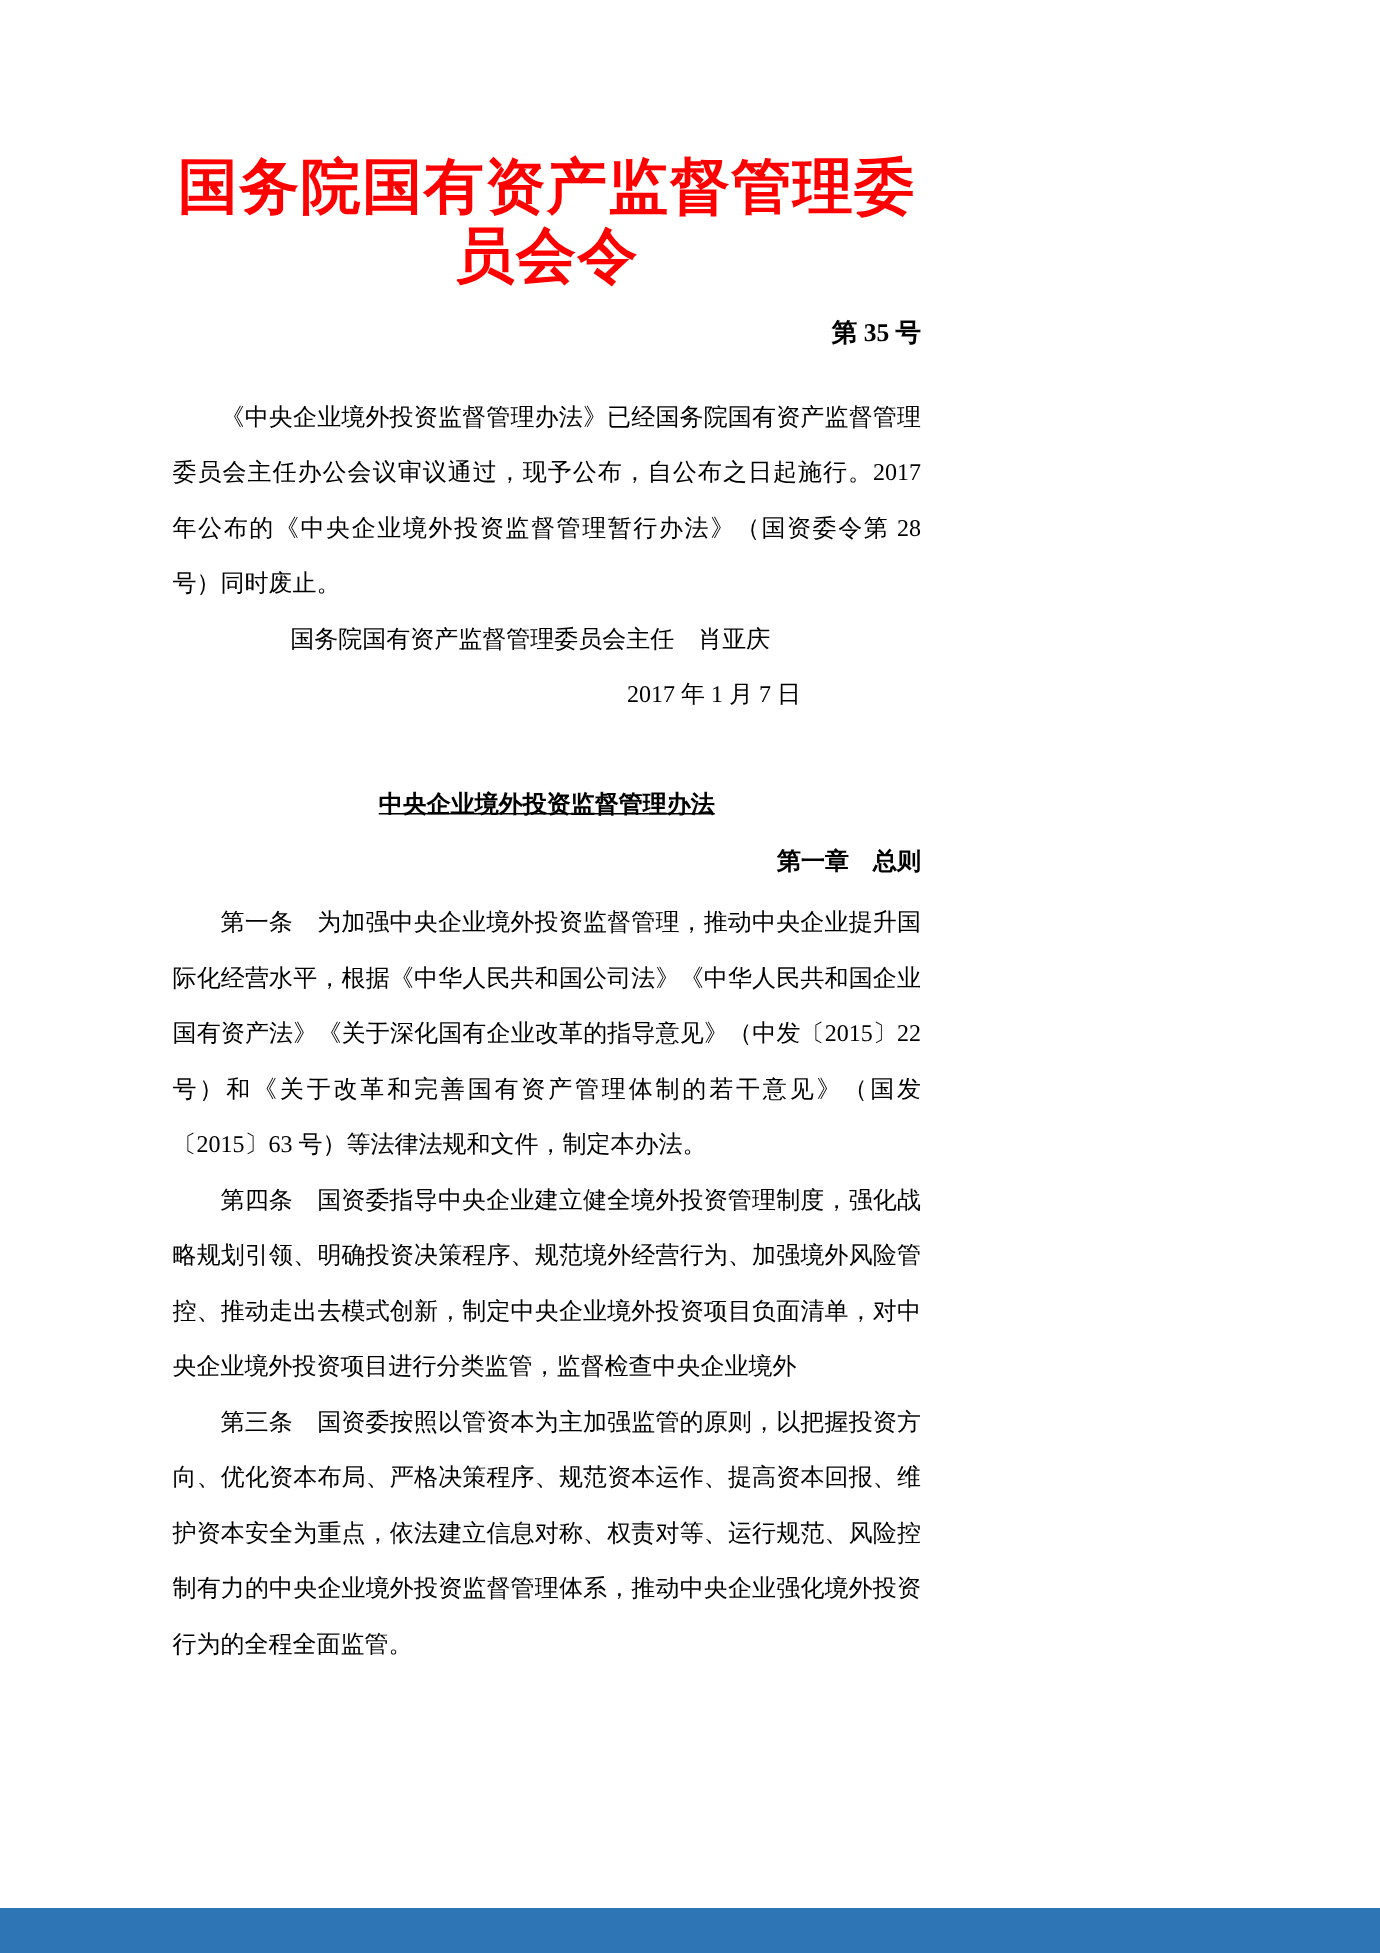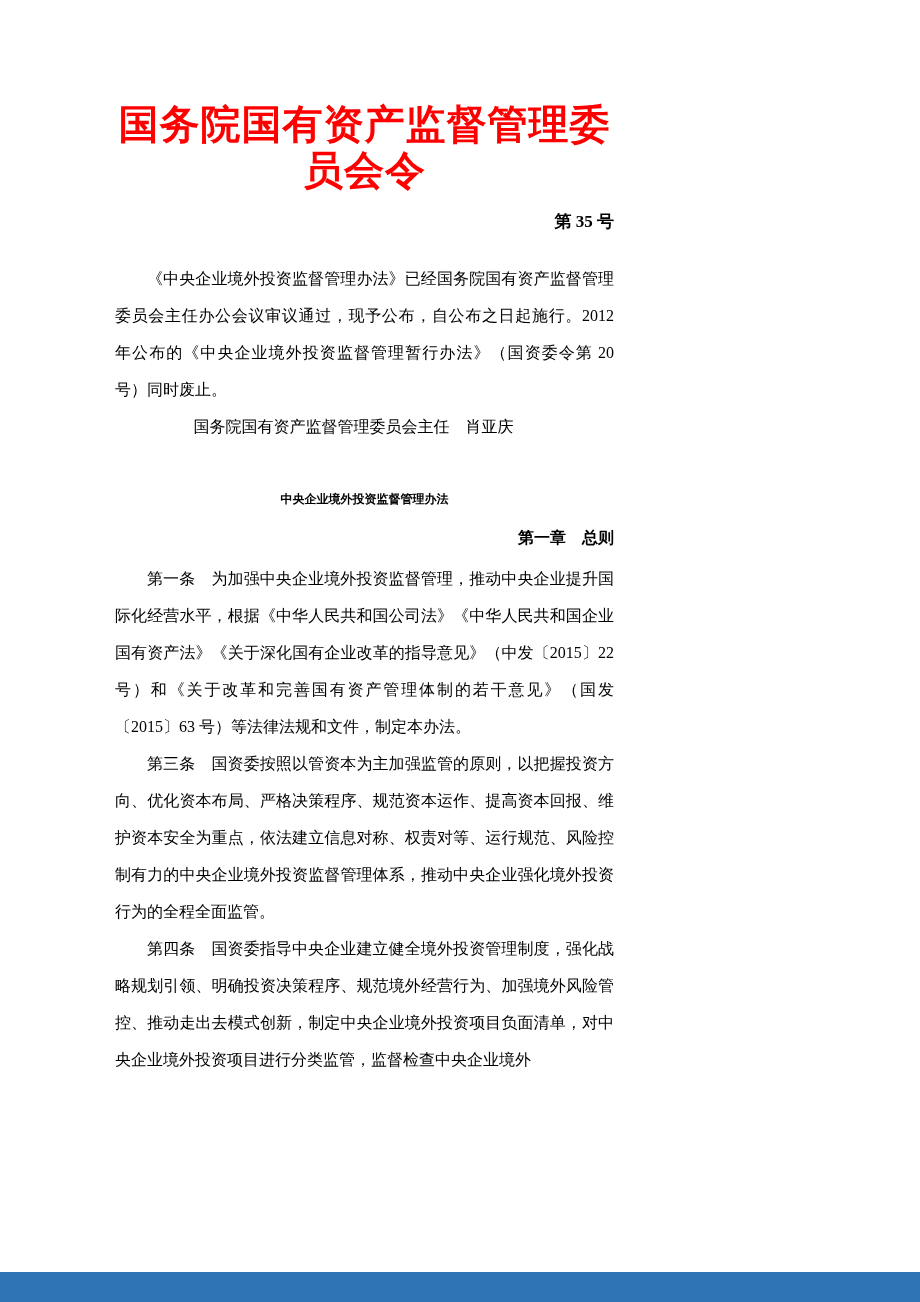--- a/index.html
+++ b/index.html
@@ -51,24 +51,25 @@
   }
   .date-line {
     margin: 0;
     font-size: 16px;
     line-height: 37px;
     text-align: right;
     padding-right: 80px;
   }
   .reg-title {
     margin: 36px 0 0 0;
-    font-size: 12px;
+    font-size: 16px;
     font-weight: bold;
     text-align: center;
     line-height: 37px;
+    text-decoration: underline;
   }
   .chapter-heading {
     margin: 0 0 2px 0;
     font-size: 16px;
     font-weight: bold;
     text-align: right;
     line-height: 40px;
   }
   .footer-bar {
     position: absolute;
@@ -81,31 +82,32 @@
 </style>
 </head>
 <body>
 
 <div class="page">
 
   <h1 class="doc-title" style="color: rgb(255, 0, 0);">国务院国有资产监督管理委员会令</h1>
 
   <div class="order-no">第 35 号</div>
 
-  <p class="body-para">《中央企业境外投资监督管理办法》已经国务院国有资产监督管理委员会主任办公会议审议通过，现予公布，自公布之日起施行。2012 年公布的《中央企业境外投资监督管理暂行办法》（国资委令第 20 号）同时废止。</p>
+  <p class="body-para">《中央企业境外投资监督管理办法》已经国务院国有资产监督管理委员会主任办公会议审议通过，现予公布，自公布之日起施行。2017 年公布的《中央企业境外投资监督管理暂行办法》（国资委令第 28 号）同时废止。</p>
 
   <p class="signature-line">国务院国有资产监督管理委员会主任　肖亚庆</p>
 
+  <p class="date-line">2017 年 1 月 7 日</p>
 
   <h2 class="reg-title">中央企业境外投资监督管理办法</h2>
 
   <h3 class="chapter-heading">第一章　总则</h3>
 
   <p class="body-para">第一条　为加强中央企业境外投资监督管理，推动中央企业提升国际化经营水平，根据《中华人民共和国公司法》《中华人民共和国企业国有资产法》《关于深化国有企业改革的指导意见》（中发〔2015〕22 号）和《关于改革和完善国有资产管理体制的若干意见》（国发〔2015〕63 号）等法律法规和文件，制定本办法。</p>
 
 
+  <p class="body-para">第四条　国资委指导中央企业建立健全境外投资管理制度，强化战略规划引领、明确投资决策程序、规范境外经营行为、加强境外风险管控、推动走出去模式创新，制定中央企业境外投资项目负面清单，对中央企业境外投资项目进行分类监管，监督检查中央企业境外</p>
+
   <p class="body-para">第三条　国资委按照以管资本为主加强监管的原则，以把握投资方向、优化资本布局、严格决策程序、规范资本运作、提高资本回报、维护资本安全为重点，依法建立信息对称、权责对等、运行规范、风险控制有力的中央企业境外投资监督管理体系，推动中央企业强化境外投资行为的全程全面监管。</p>
-
-  <p class="body-para">第四条　国资委指导中央企业建立健全境外投资管理制度，强化战略规划引领、明确投资决策程序、规范境外经营行为、加强境外风险管控、推动走出去模式创新，制定中央企业境外投资项目负面清单，对中央企业境外投资项目进行分类监管，监督检查中央企业境外</p>
 
 </div>
 
 <div class="footer-bar" style="background: rgb(46, 117, 182);"></div>
 
 </body></html>

